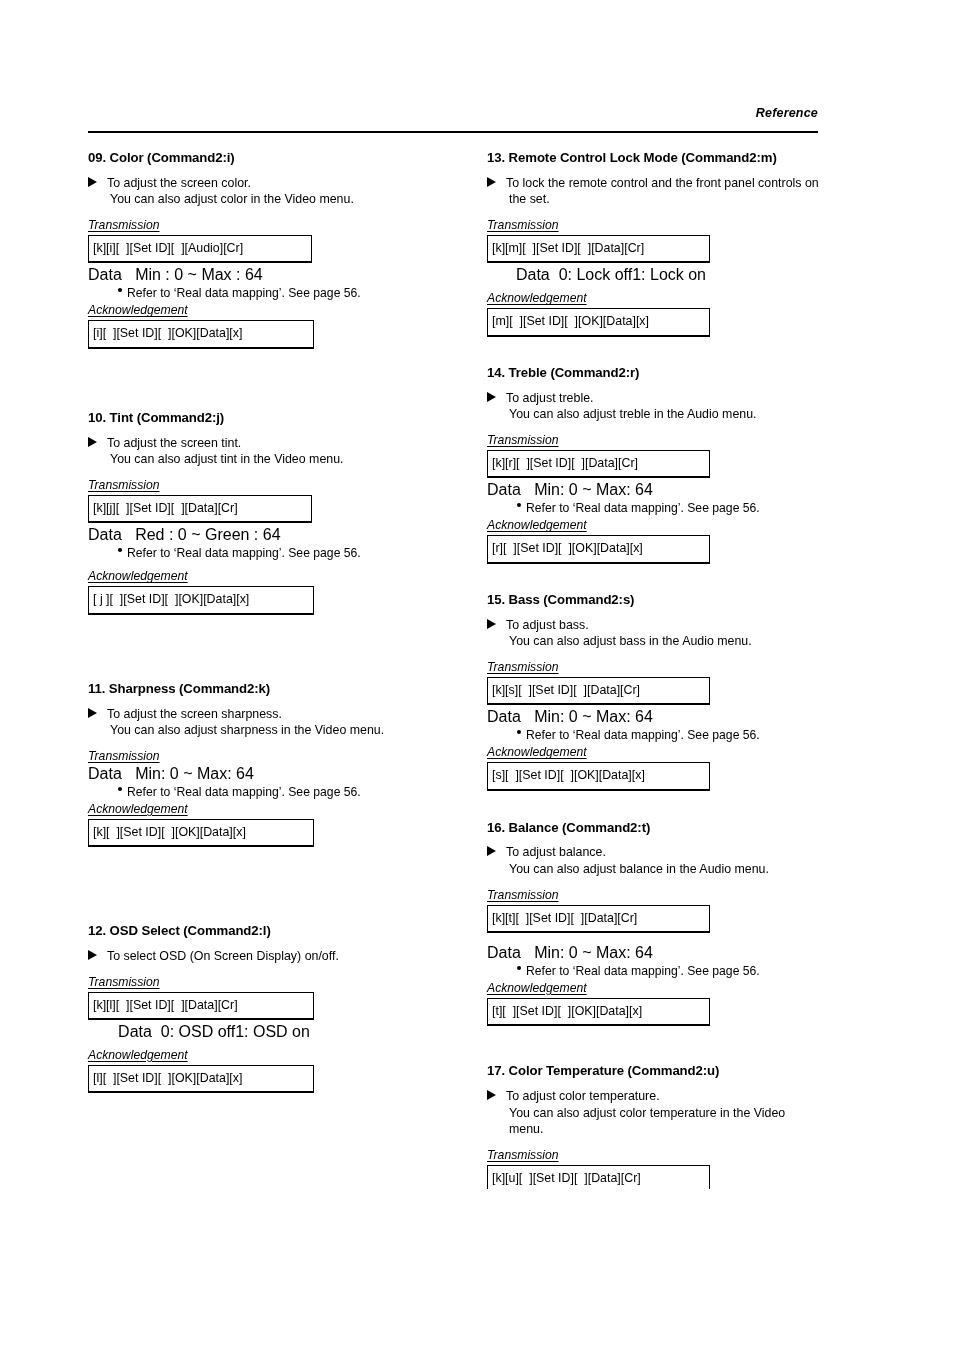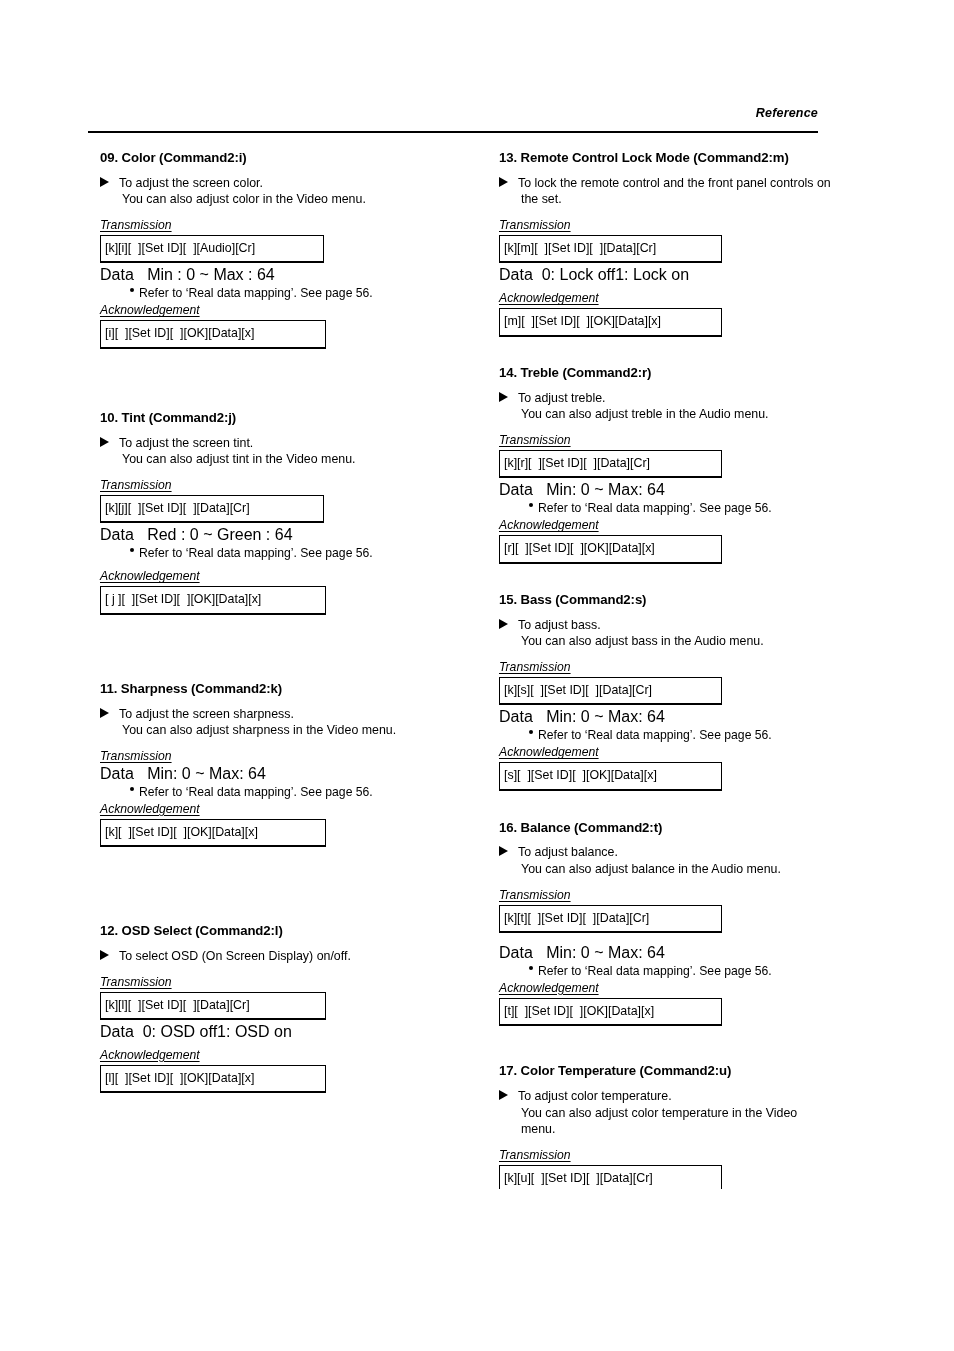--- a/index.html
+++ b/index.html
@@ -58,21 +58,20 @@
     font-style: italic;
     font-weight: bold;
     font-size: 11px;
   }
 
   
   .col {
     position: absolute;
     top: 150px;
     width: 360px;
-    margin-left: 12px;
   }
   .col-left  { left: 88px; }
   .col-right { left: 487px; }
 
   
   .section { position: relative; }
 
   .sec-title {
     font-size: 13.2px;
     font-weight: bold;
@@ -127,21 +126,21 @@
 
   .datarow {
     font-size: 16px;
     line-height: 16px;
     margin: 2px 0 2px 0;
     white-space: pre;
   }
   .datarow.two {
     width: 252px;
     display: flex;
-    justify-content: flex-start;
+    justify-content: center;
     white-space: pre;
   }
   .datarow.two.wide { width: 248px; }
 
   .refline {
     position: relative;
     font-size: 12.2px;
     line-height: 16px;
     padding-left: 39px;
     margin: 1px 0 2px 0;

